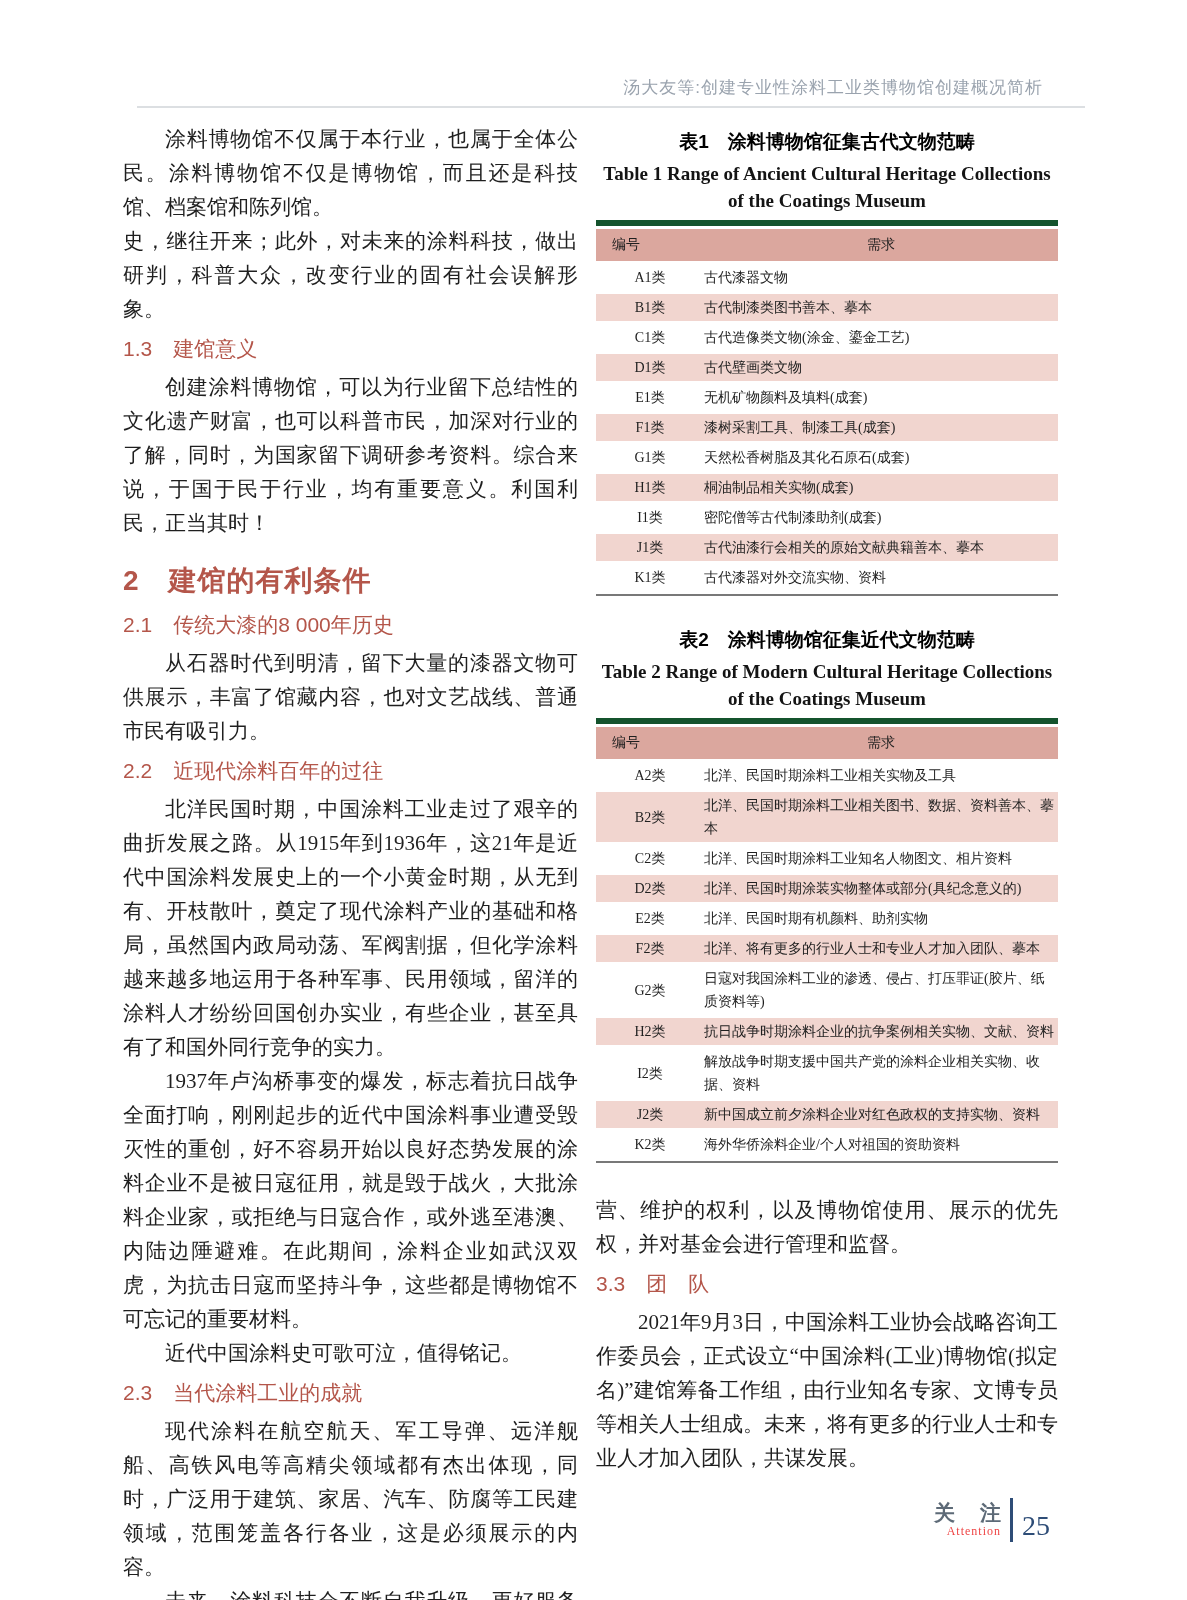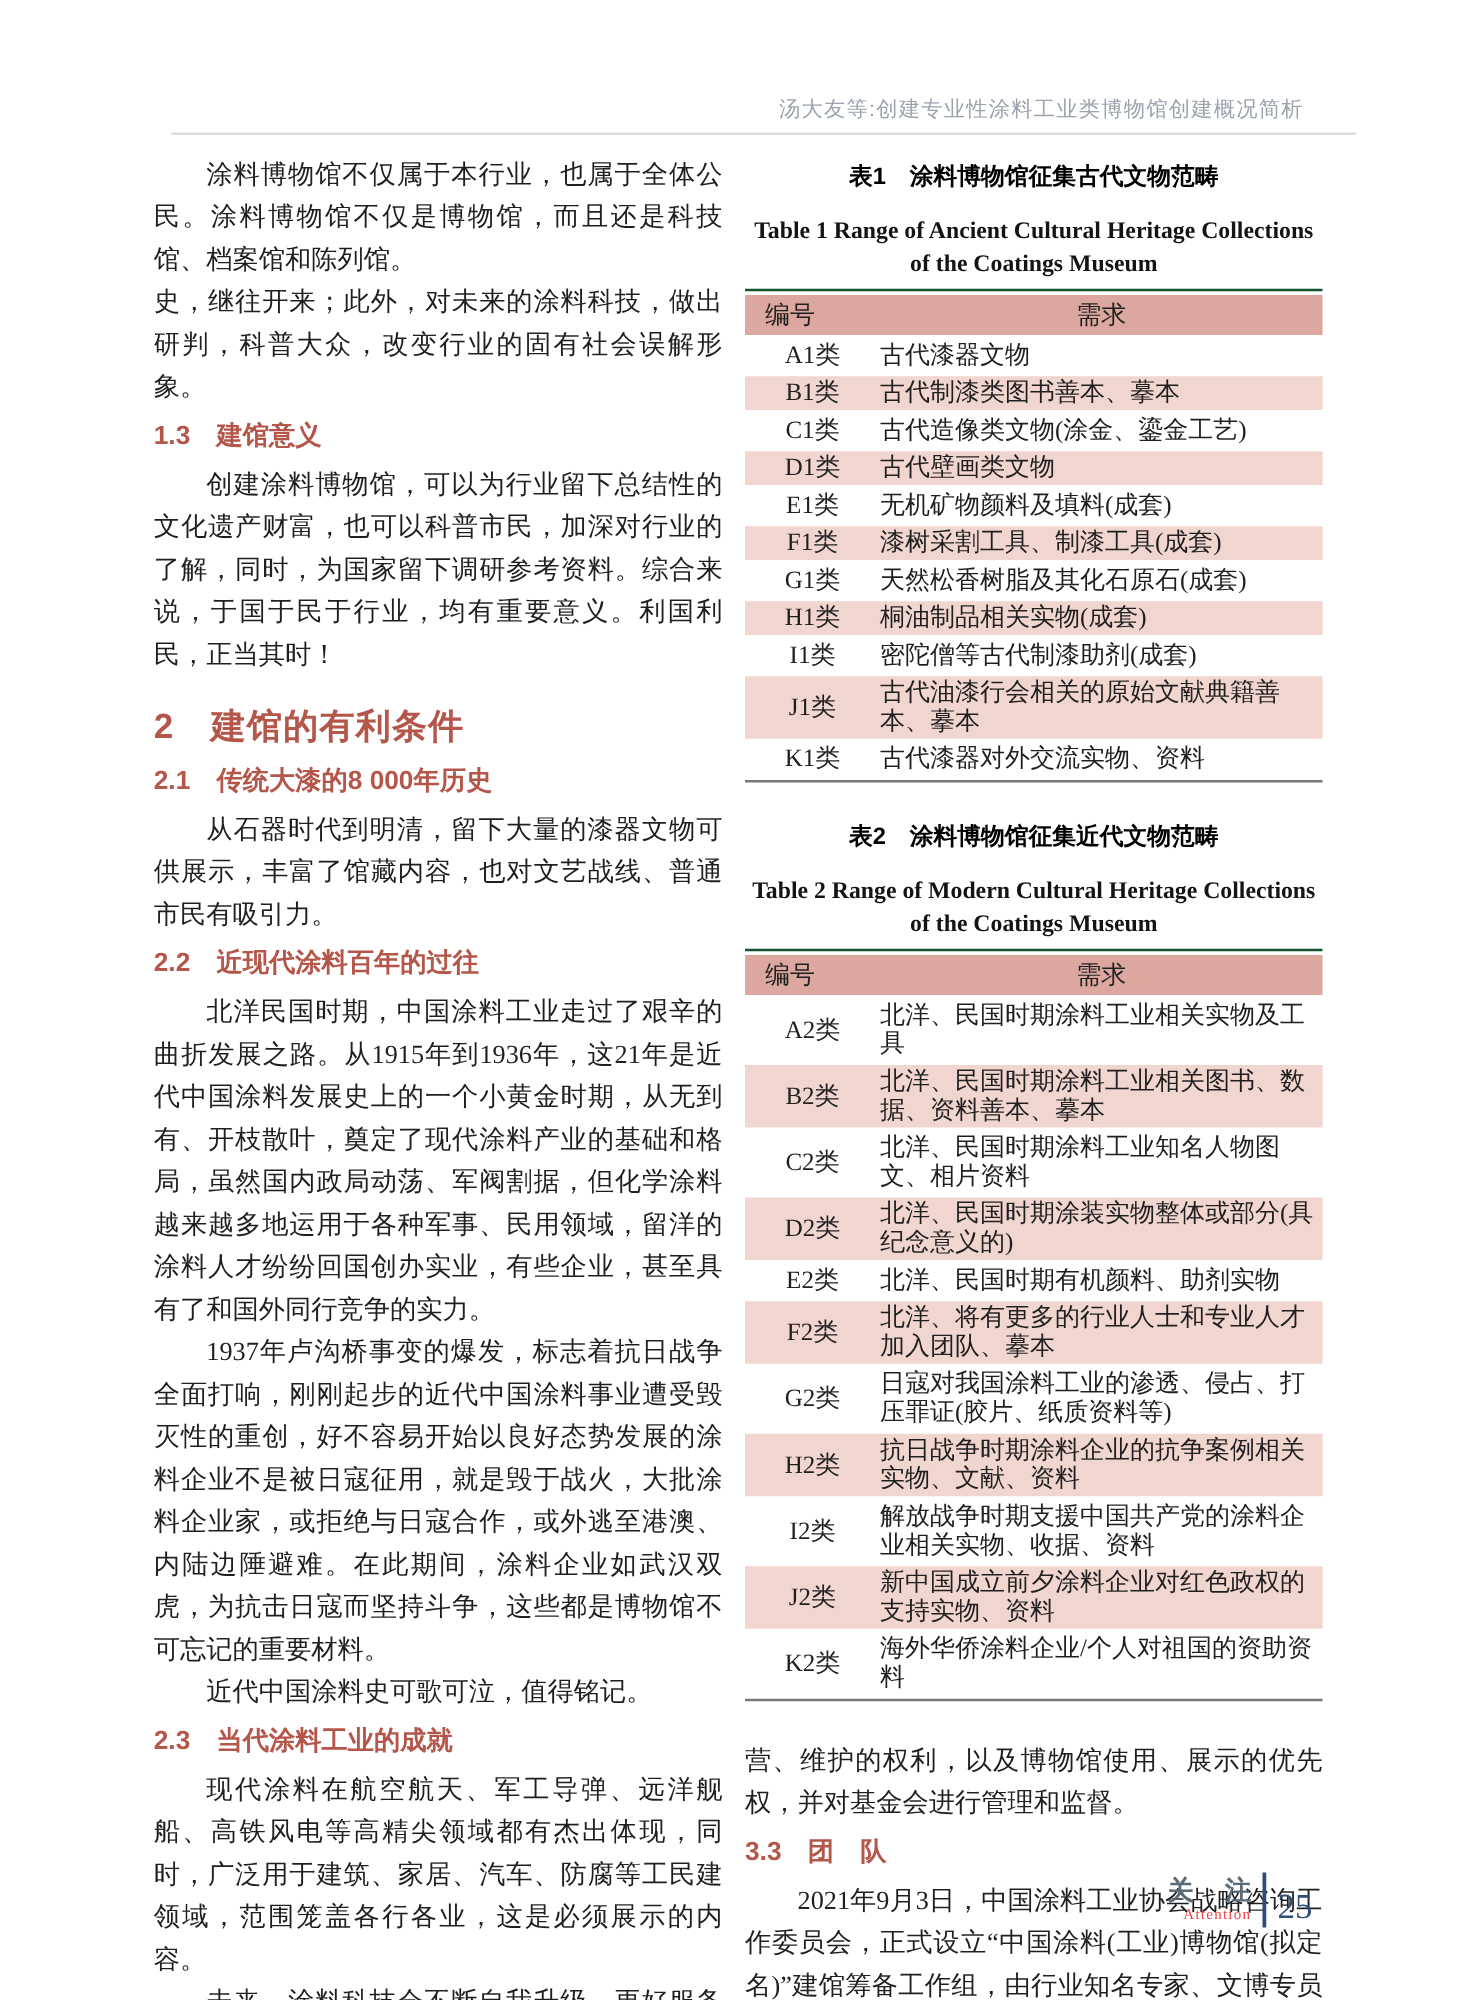--- a/index.html
+++ b/index.html
@@ -30,38 +30,38 @@
     text-justify:inter-ideograph;color:#1f1f1f;
   }
   .indent{text-indent:2em;}
 
   .h-big{
     font-family:"Liberation Sans",sans-serif;font-weight:bold;
     color:#b4564a;font-size:28px;line-height:34px;margin:24px 0 12px 0;
     letter-spacing:1px;
   }
   .h-sub{
-    font-family:"Liberation Sans",sans-serif;font-weight:bold;
+    font-family:"Liberation Sans",sans-serif;font-weight:normal;
     color:#b4564a;font-size:21px;line-height:30px;margin:8px 0 6px 0;
   }
 
   
   .tbl-block{margin-bottom:30px;}
   .tcap-cn{
     font-family:"Liberation Sans",sans-serif;font-weight:bold;
     font-size:19px;line-height:27px;text-align:center;color:#000000;margin:0;
   }
   .tcap-en{
     font-family:"Liberation Serif",serif;font-weight:bold;
-    font-size:19px;line-height:27px;text-align:center;color:#141414;margin:16px 0 6px 0;
+    font-size:19px;line-height:27px;text-align:center;color:#141414;margin:5px 0 6px 0;
   }
   .data-table{
     width:100%;border-collapse:separate;border-spacing:0 3px;
-    border-top:2px solid #14532d;border-bottom:2px solid #787878;
-    font-size:20px;
+    border-top:6px solid #14532d;border-bottom:2px solid #787878;
+    font-size:14px;
   }
   .data-table th{
     background:#dba79e;font-weight:normal;color:#1f1f1f;
     padding:4px 0;line-height:24px;
   }
   .data-table th.col-code{width:92px;text-align:left;padding-left:16px;}
   .data-table th.col-need{text-align:center;}
   .data-table td{padding:2px 0;line-height:23px;vertical-align:middle;background:#ffffff;}
   .data-table td.code{text-align:center;width:92px;}
   .data-table td.need{text-align:left;padding-right:4px;}

